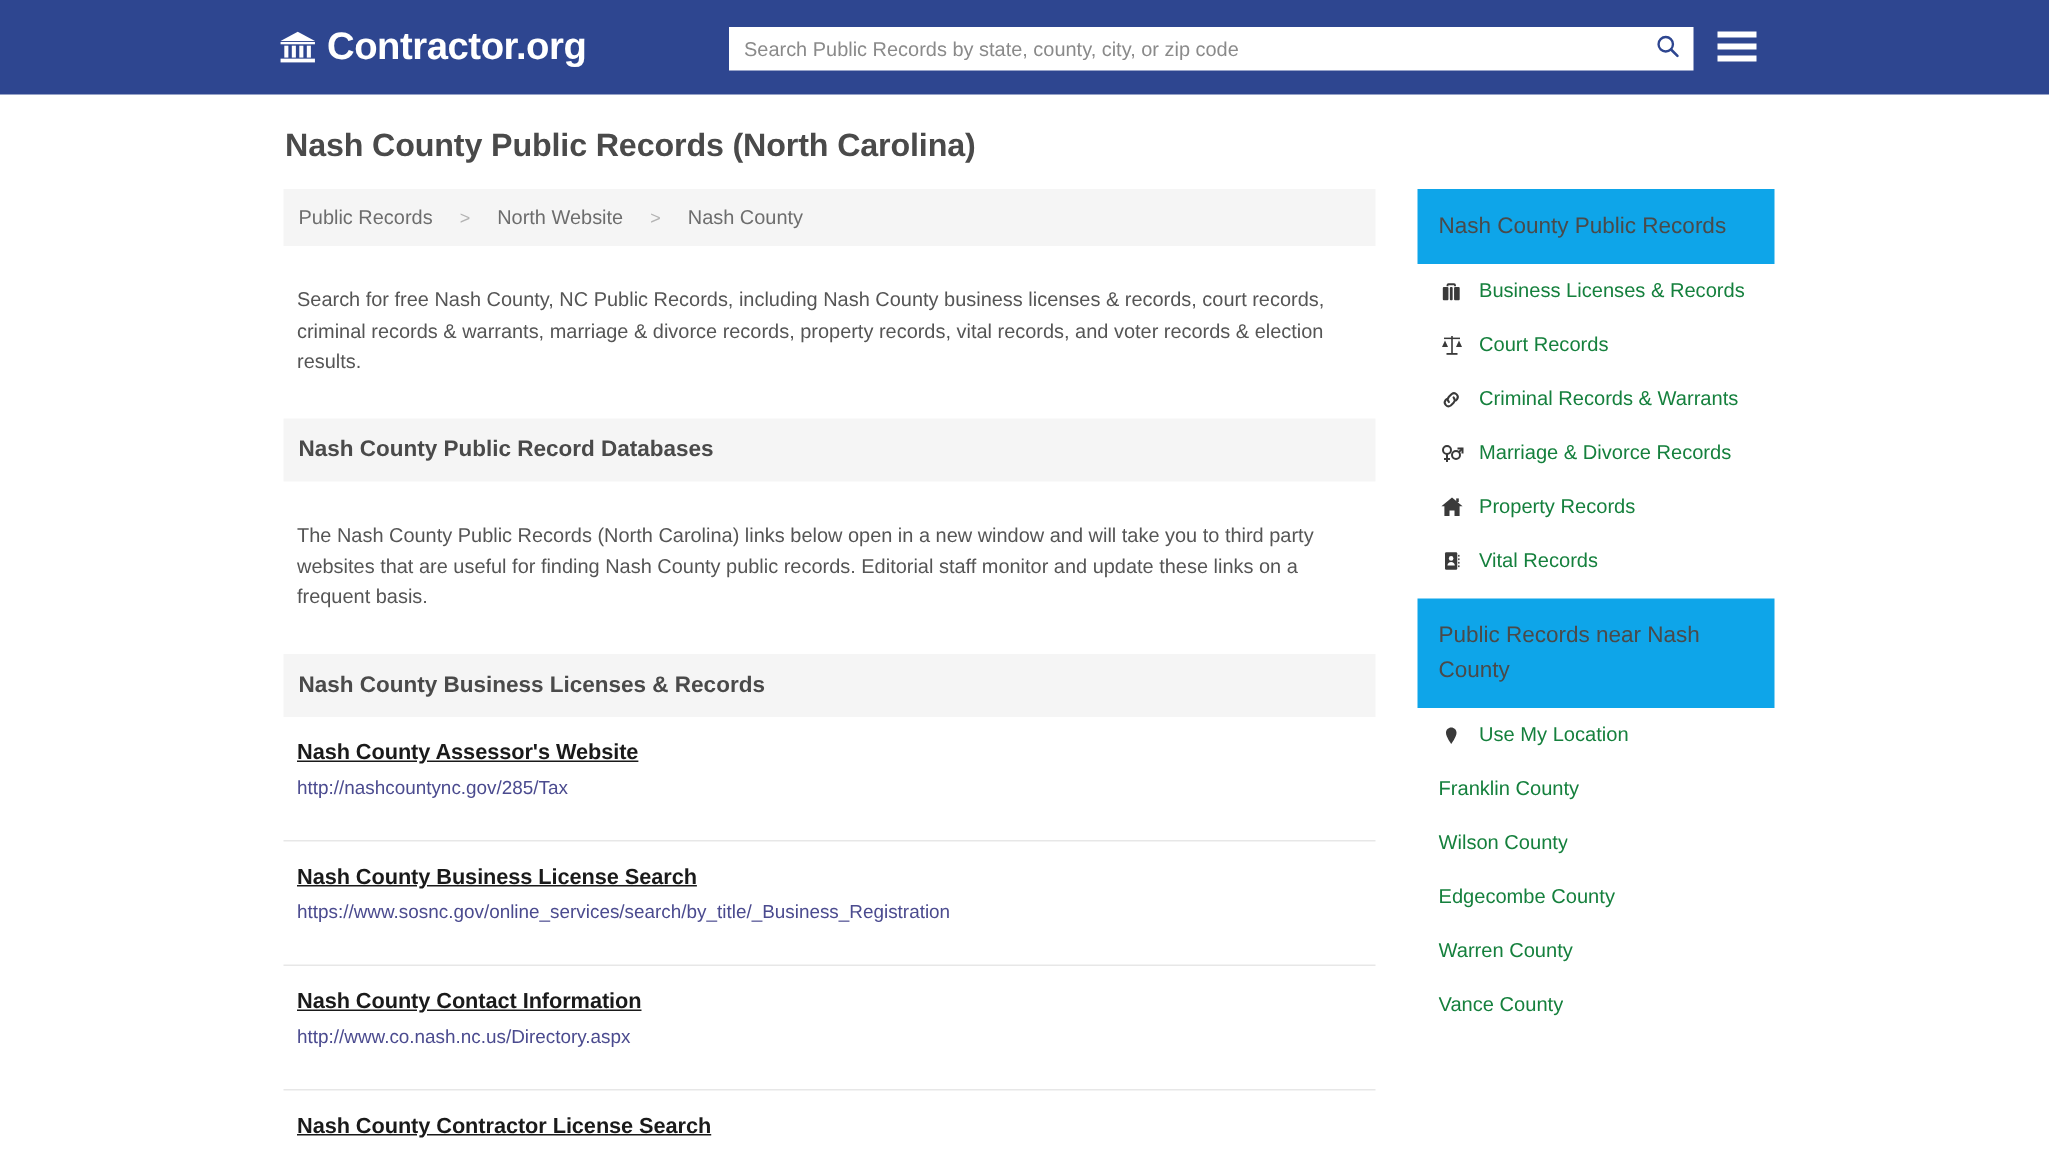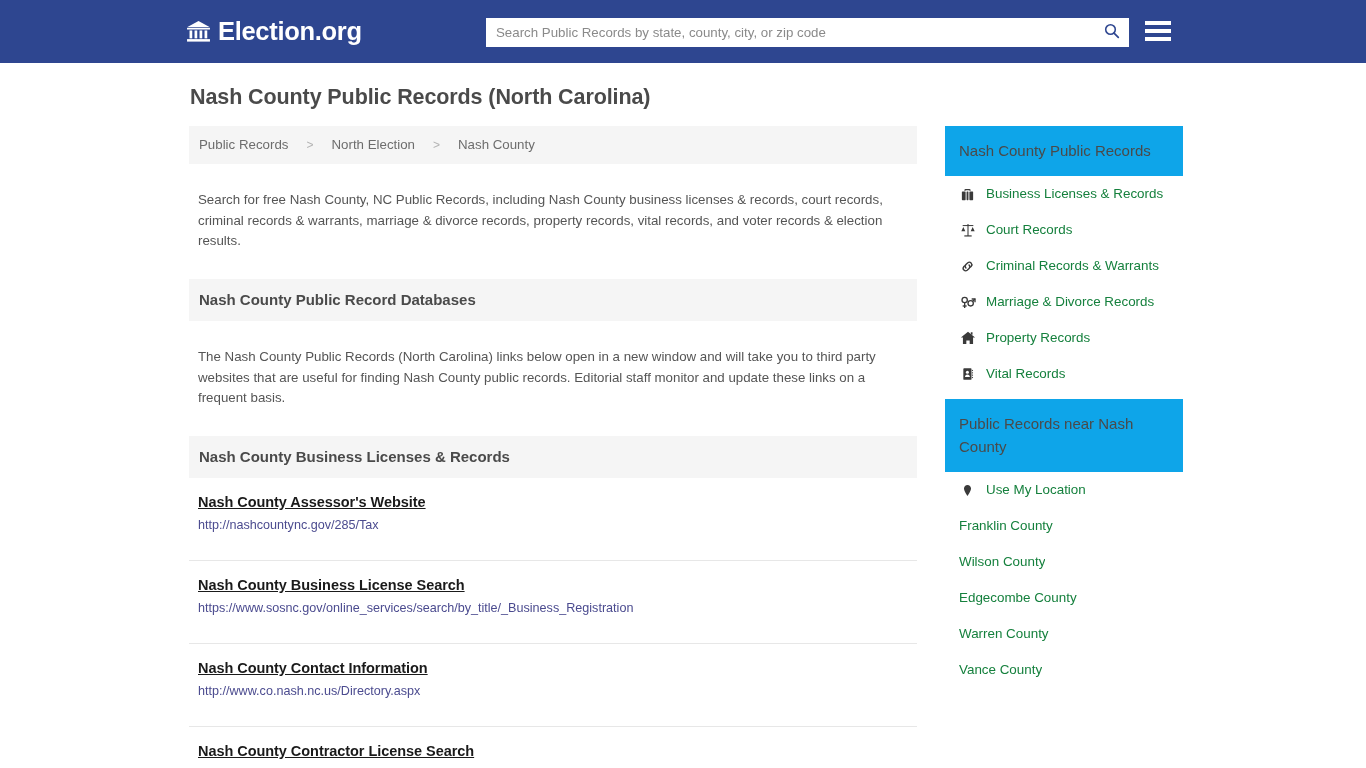--- a/index.html
+++ b/index.html
@@ -221,21 +221,21 @@
         <svg viewBox="0 0 24 24" width="25" height="25" aria-hidden="true">
           <polygon points="12,2 23,8 1,8" fill="#ffffff"></polygon>
           <rect x="1" y="8.6" width="22" height="1.5" fill="#ffffff"></rect>
           <rect x="3.4" y="11" width="2.6" height="7.6" fill="#ffffff"></rect>
           <rect x="8.2" y="11" width="2.6" height="7.6" fill="#ffffff"></rect>
           <rect x="13" y="11" width="2.6" height="7.6" fill="#ffffff"></rect>
           <rect x="17.8" y="11" width="2.6" height="7.6" fill="#ffffff"></rect>
           <rect x="1" y="19.3" width="22" height="2.4" fill="#ffffff"></rect>
         </svg>
       </span>
-      <span class="brand-text">Election.org</span>
+      <span class="brand-text">Contractor.org</span>
     </a>
 
     <div class="search-wrap">
       <input class="search-input" type="text" value="" placeholder="Search Public Records by state, county, city, or zip code" style="">
       <button class="search-btn">
         <span>
           <svg viewBox="0 0 24 24" width="18" height="18" aria-hidden="true">
             <circle cx="10" cy="10" r="6.4" fill="none" stroke="#2E4690" stroke-width="2.1"></circle>
             <line x1="14.7" y1="14.7" x2="20.4" y2="20.4" stroke="#2E4690" stroke-width="2.3" stroke-linecap="round"></line>
           </svg>
@@ -256,21 +256,21 @@
 
   <h1 class="page-title">Nash County Public Records (North Carolina)</h1>
 
   <div class="columns">
 
     <div class="main-col">
 
       <nav class="breadcrumb">
         <a href="#">Public Records</a>
         <span class="crumb-sep">&gt;</span>
-        <a href="#">North Election</a>
+        <a href="#">North Website</a>
         <span class="crumb-sep">&gt;</span>
         <a href="#">Nash County</a>
       </nav>
 
       <p class="intro">Search for free Nash County, NC Public Records, including Nash County business licenses &amp; records, court records, criminal records &amp; warrants, marriage &amp; divorce records, property records, vital records, and voter records &amp; election results.</p>
 
       <div class="section-head">Nash County Public Record Databases</div>
       <p class="section-body">The Nash County Public Records (North Carolina) links below open in a new window and will take you to third party websites that are useful for finding Nash County public records. Editorial staff monitor and update these links on a frequent basis.</p>
 
       <div class="section-head">Nash County Business Licenses &amp; Records</div>

